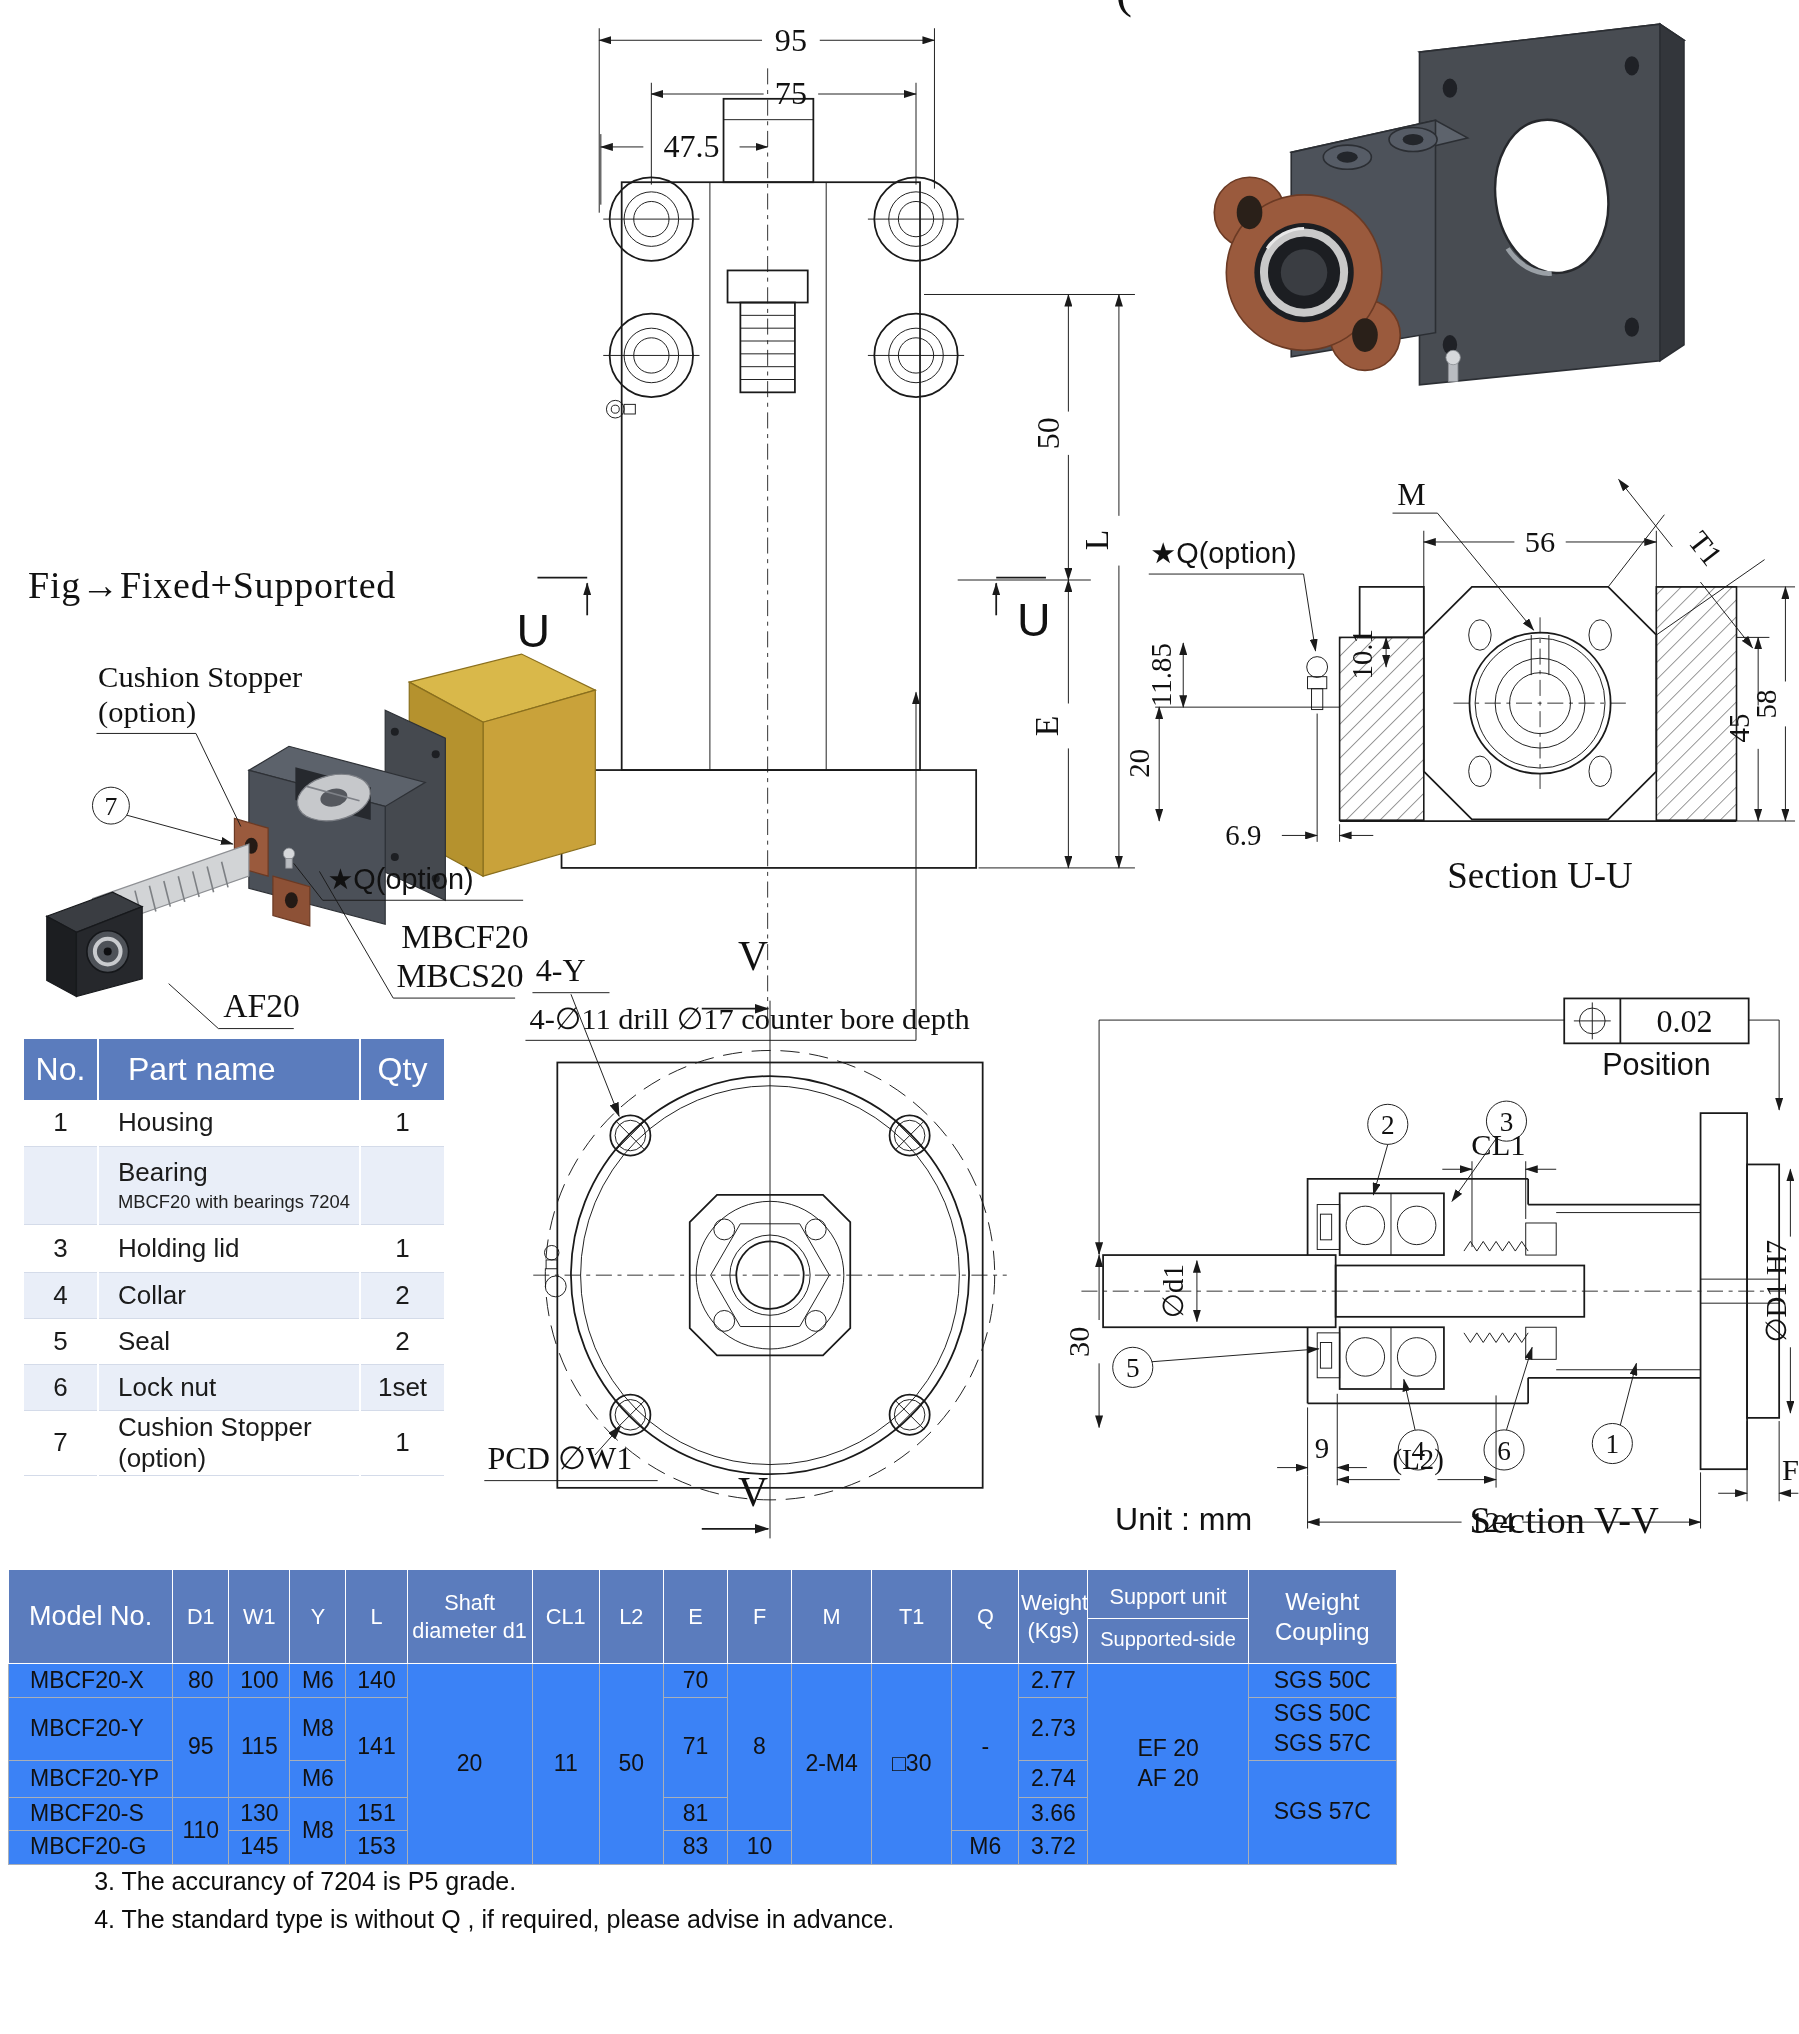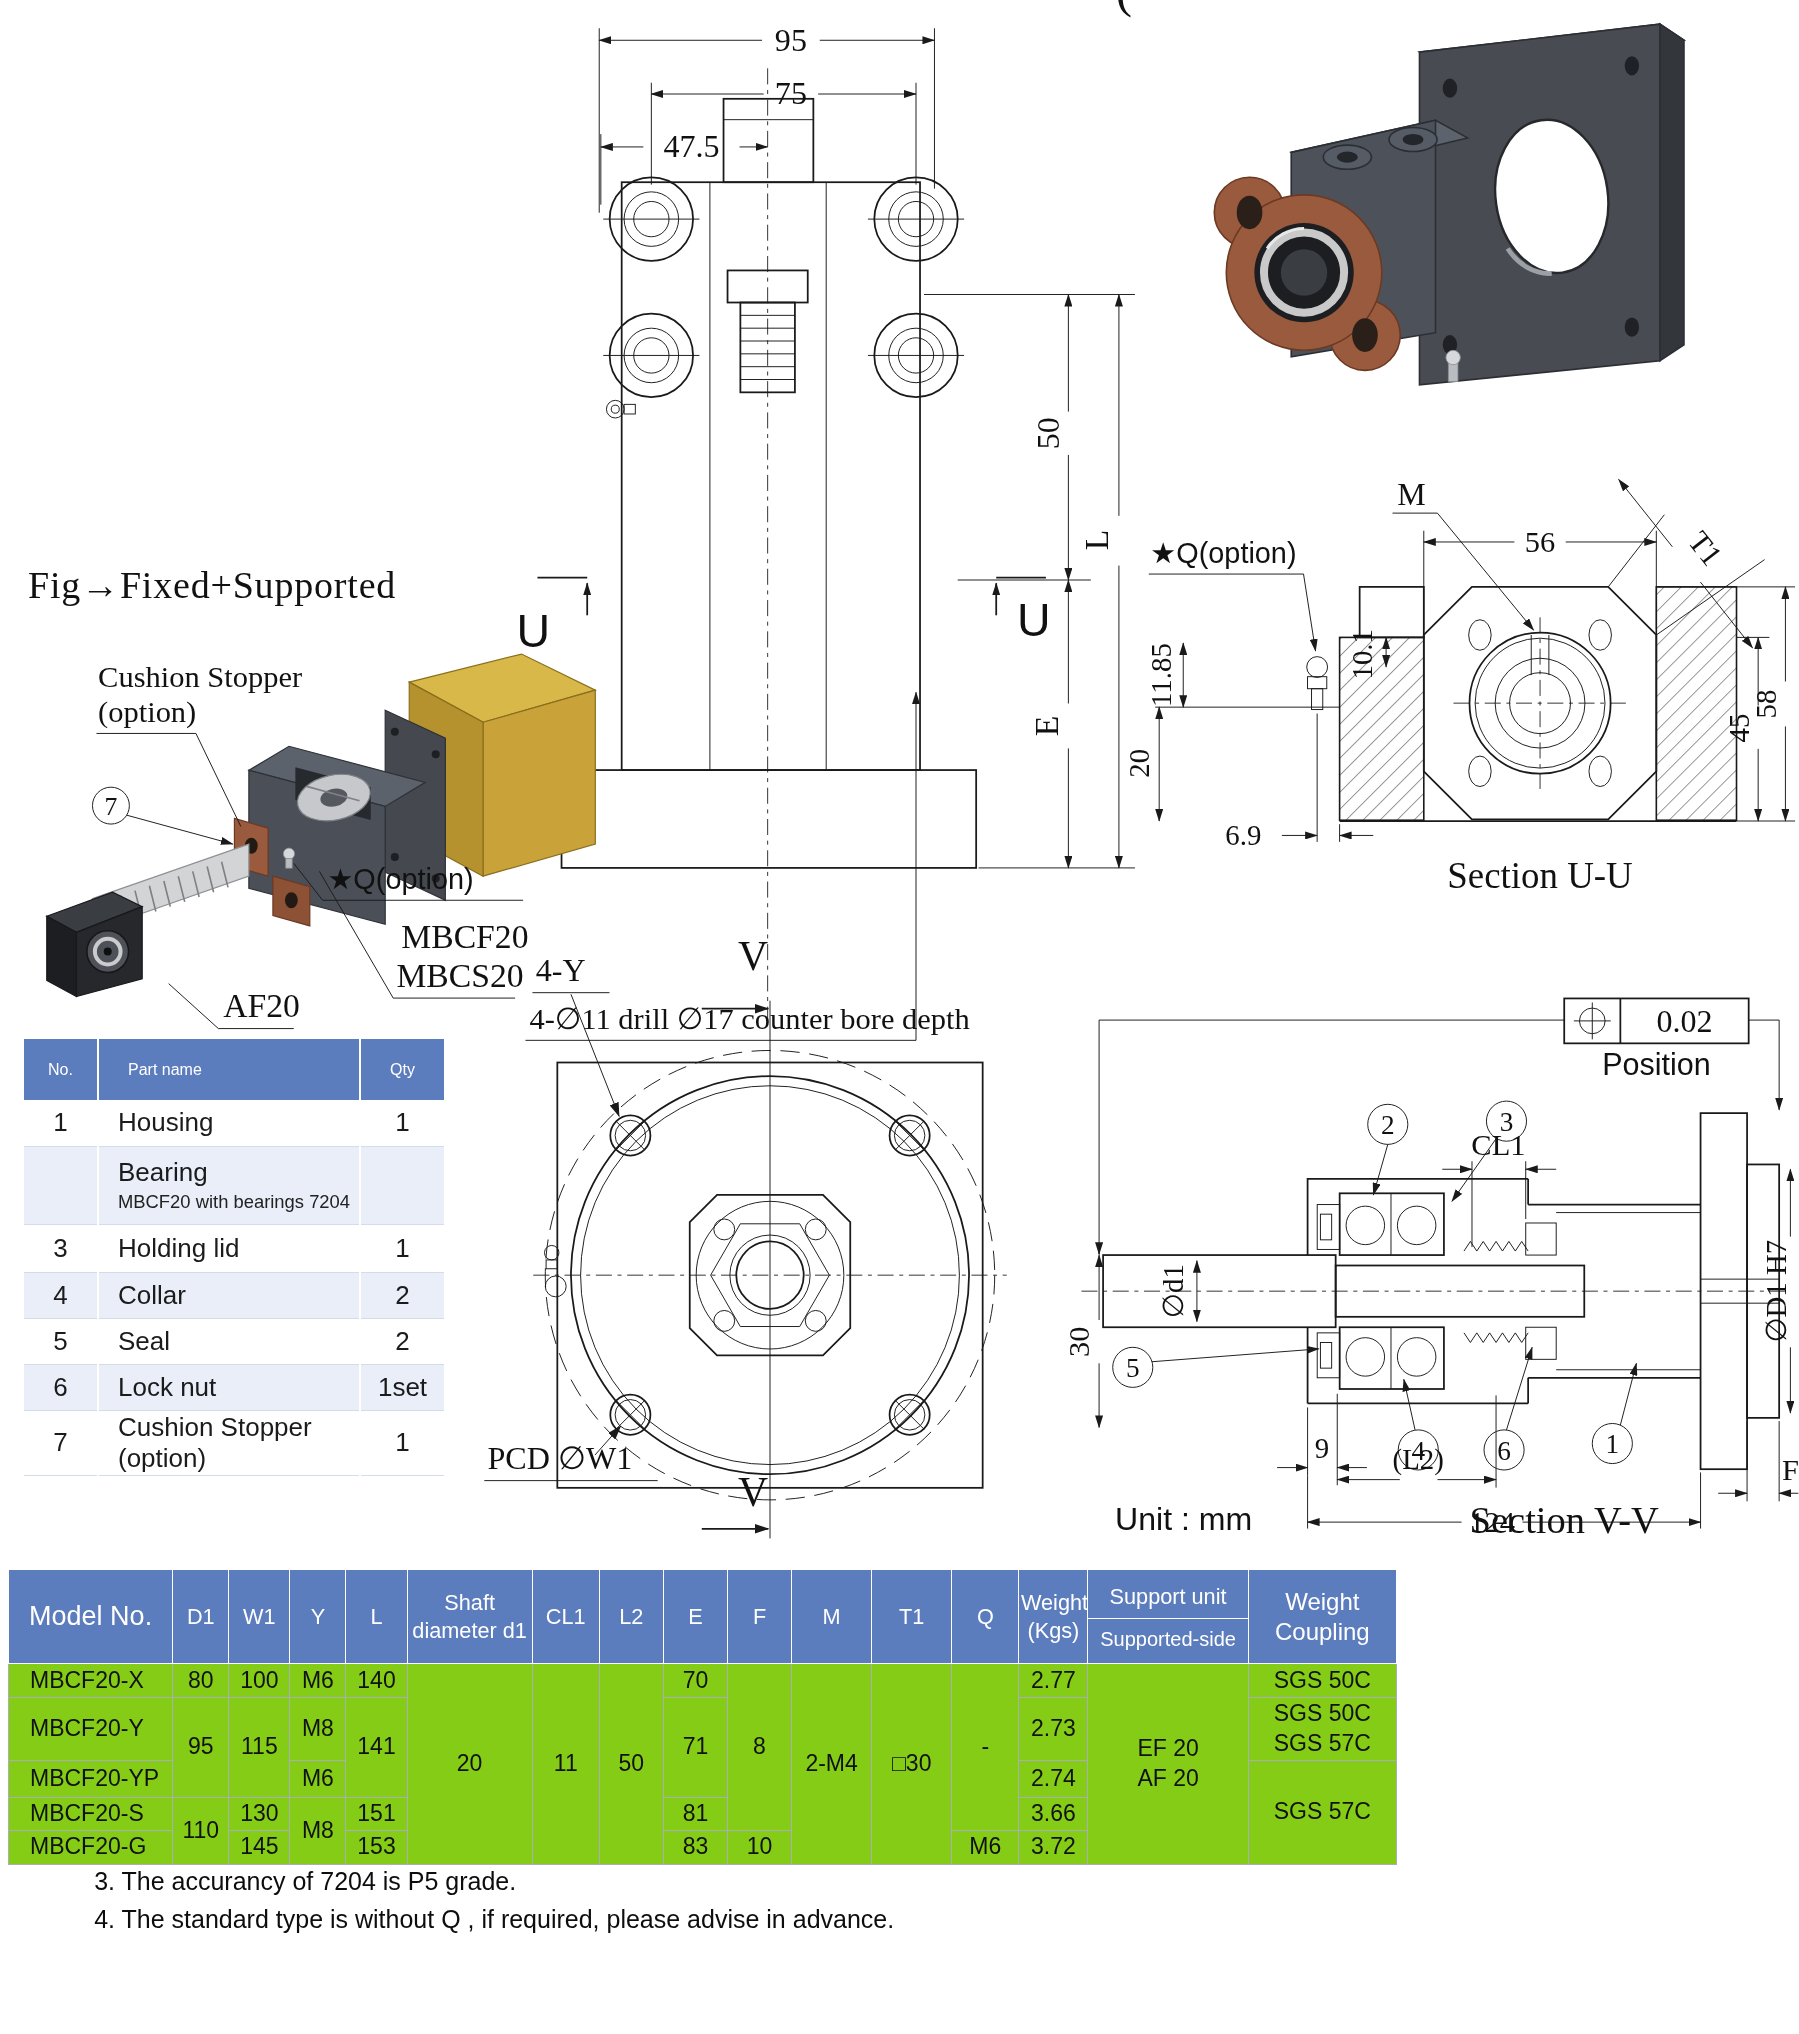--- a/index.html
+++ b/index.html
@@ -19,21 +19,21 @@
   .gothic{font-family:"Liberation Sans","DejaVu Sans",sans-serif;fill:#111;}
   .fig-heading{
     font-family:"Liberation Serif","DejaVu Serif",serif;
     font-size:38px;color:#111;letter-spacing:0.8px;
   }
   .top-frag{font-family:"Liberation Serif",serif;font-size:48px;color:#111;}
 
   
   table.parts{border-collapse:collapse;table-layout:fixed;width:421px;}
   table.parts th{
-    background:#5b7cbd;color:#fff;font-weight:normal;font-size:16px;
+    background:#5b7cbd;color:#fff;font-weight:normal;font-size:32px;
     border-right:2.4px solid #fff;height:59px;
   }
   table.parts td{
     font-size:26px;color:#1b1b1b;background:#fff;
     border-right:2.4px solid #fff;border-bottom:1.6px solid #d4dbe9;
     vertical-align:middle;
   }
   table.parts tr.alt td{background:#e9eef8;}
   table.parts .c{text-align:center;}
   table.parts .l{text-align:left;padding-left:19px;}
@@ -42,21 +42,21 @@
   
   table.spec{border-collapse:collapse;table-layout:fixed;width:1389px;background:#fff;}
   table.spec th{
     background:#5b7cbd;color:#fff;font-weight:normal;font-size:21.7px;
     border:1.6px solid #fff;vertical-align:middle;text-align:center;padding:0 1.6px;
     height:93px;line-height:1.25;
   }
   table.spec th.th-model{font-size:27px;}
   table.spec td{
     border:0.8px solid #a9afb8;font-size:23px;color:#15151  5;
-    text-align:center;vertical-align:middle;background:#84cc16;line-height:1.3;
+    text-align:center;vertical-align:middle;background:#3b82f6;line-height:1.3;
   }
   table.spec td.model{text-align:left;padding-left:21px;font-size:23px;}
   table.spec .support-top{border-bottom:1.6px solid #fff;padding:6.4px 0 8px 0;}
   table.spec .support-bot{padding:8px 0 4.8px 0;font-size:20px;}
 
   
   .notes{font-size:25px;line-height:38px;color:#0d0d0d;}
   .notes .row{white-space:nowrap;}
   .notes .pfx{display:inline-block;width:83px;}
   .notes .ind{padding-left:83px;}

